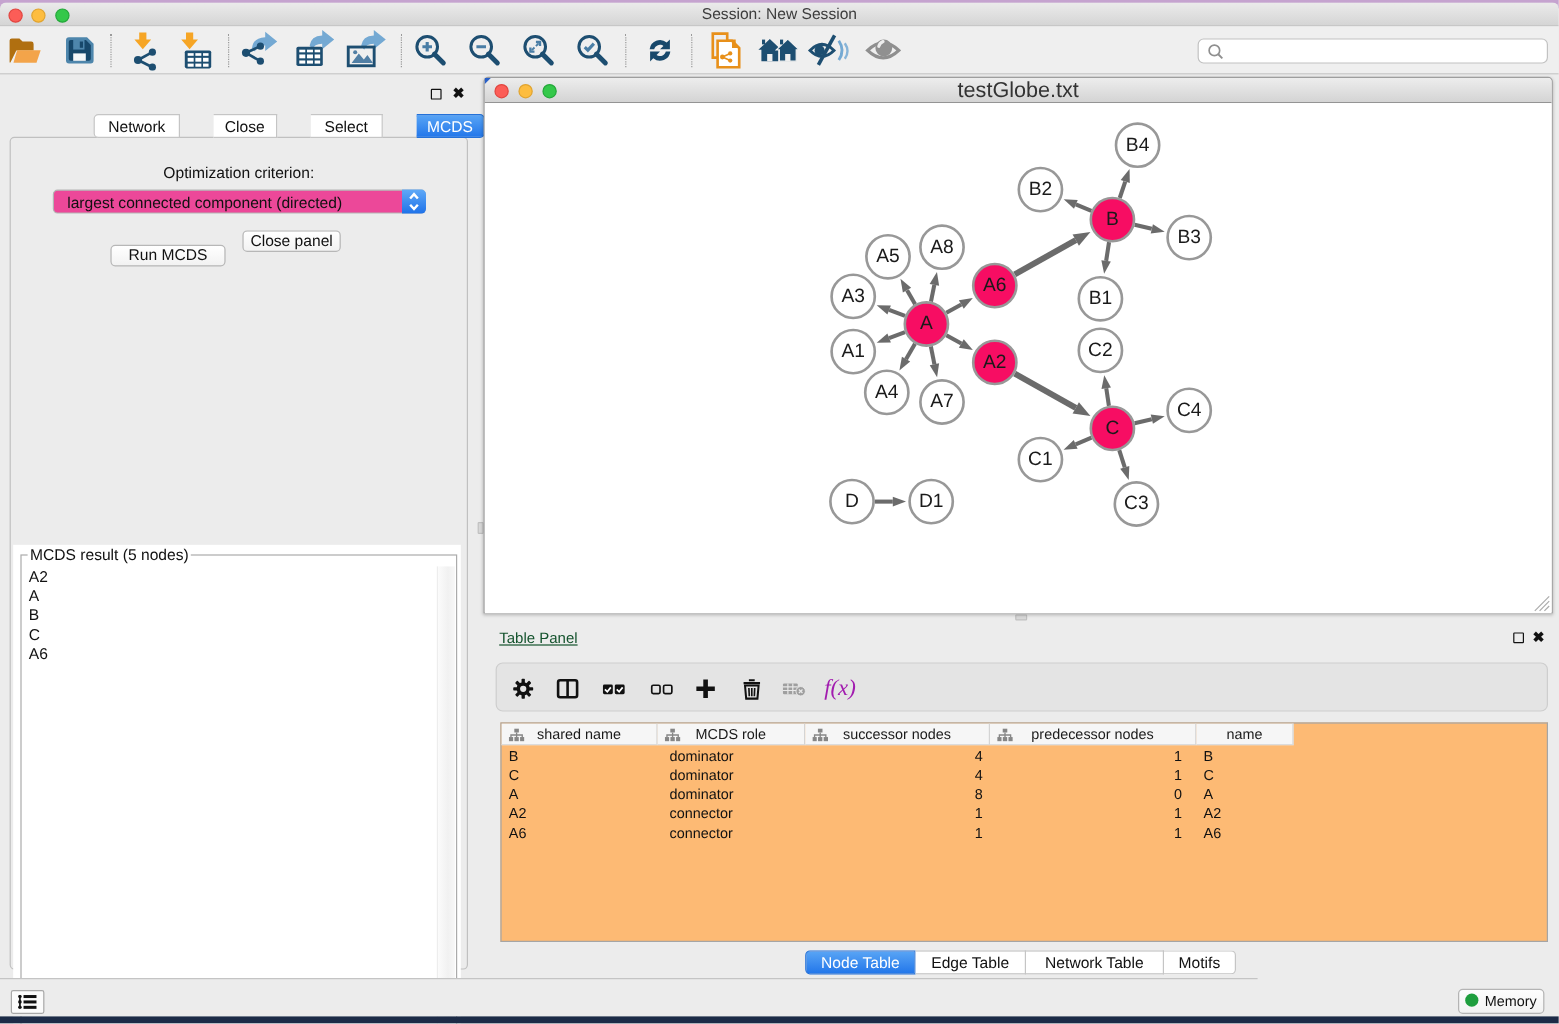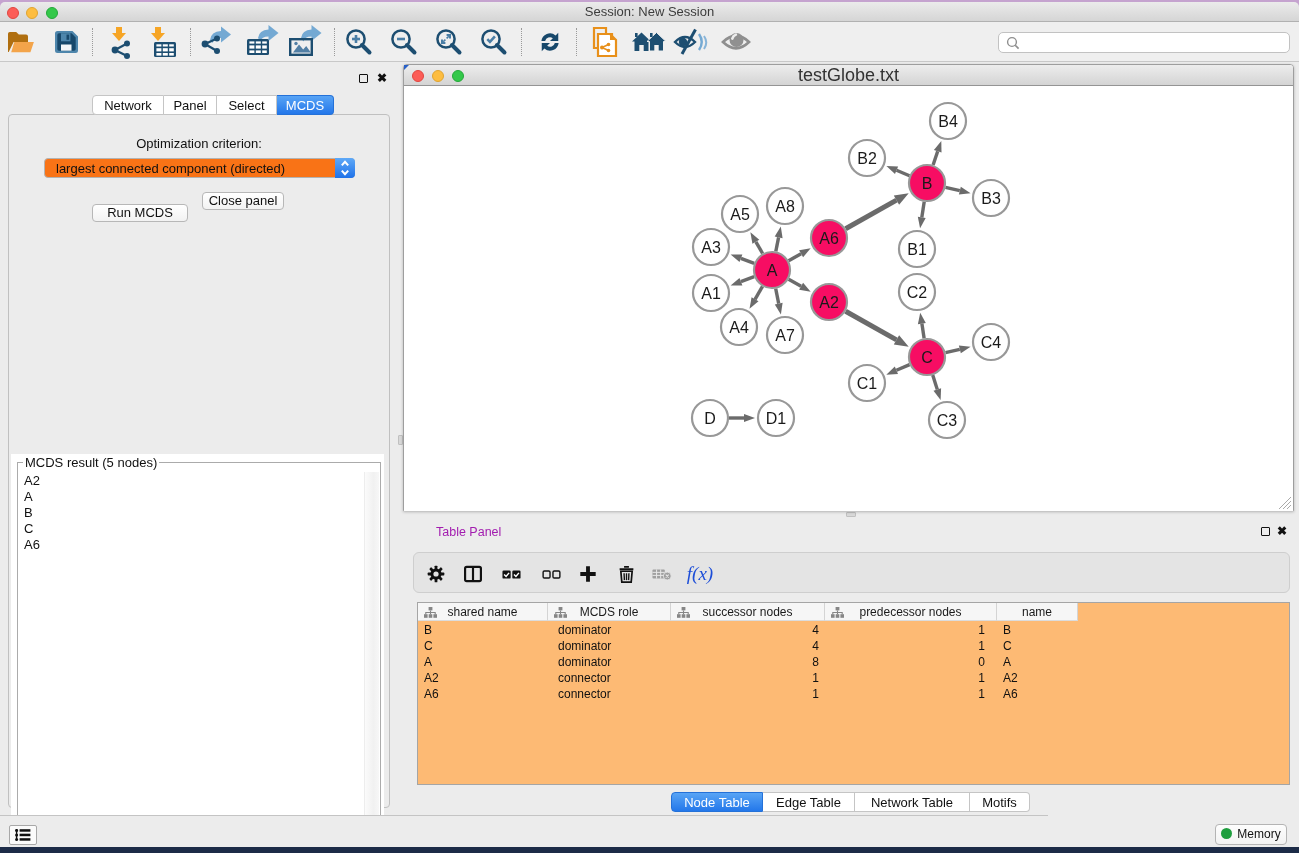--- a/index.html
+++ b/index.html
@@ -27,23 +27,23 @@
 .xicon { position:absolute; font-size:12px; font-weight:bold; color:#111; line-height:9px; }
 
 #cp-title { left:13px; top:72px; font-size:12.5px; color:#1a1a1a;margin-top:44px; }
 #cp-tabpane { left:8px; top:114px; width:382px; height:694px; border:1px solid #c0c0c0; border-radius:4px; background:#ececec; }
 .tabrow { position:absolute; display:flex; }
 .tab { height:20px; font-size:13px; line-height:19px; text-align:center; background:#fff;
   border:1px solid #c5c5c5; border-left:none; color:#111; padding:0; }
 .tab.first { border-left:1px solid #c5c5c5; border-radius:4px 0 0 4px; }
 .tab.last { border-radius:0 4px 4px 0; }
 .tab.sel { background:linear-gradient(#58a4f5,#2377ea); color:#fff; border-color:#2471d8; }
-#cp-tabs { left:92px; top:95px; }
+#cp-tabs { left:78px; top:95px;gap:28px; }
 #opt-label { left:9px; top:136px; width:380px; text-align:center; font-size:13px; color:#111; }
-#dropdown { left:44px; top:158px; width:311px; height:20px; background:#f97316; border:1px solid #b3b3b3; border-radius:4px; }
+#dropdown { left:44px; top:158px; width:311px; height:20px; background:#ec4899; border:1px solid #b3b3b3; border-radius:4px; }
 #dropdown .txt { position:absolute; left:11px; top:1px; font-size:13px; line-height:17px; color:#111; }
 #dropdown .btn { position:absolute; right:-1px; top:-1px; width:20px; height:20px; border-radius:0 4px 4px 0;
   background:linear-gradient(#5fa9f7,#1f72e9); }
 .btnw { position:absolute; height:18px; background:linear-gradient(#ffffff,#f2f2f2); border:1px solid #b7b7b7; border-radius:4px;
   font-size:13px; text-align:center; line-height:16px; color:#111; }
 #resultpanel { left:11px; top:454px; width:373px; height:440px; background:#fff; }
 #fieldset { position:absolute; left:6px; top:8px; right:3px; bottom:5px; border:1px solid #ababab; }
 #fieldlegend { position:absolute; left:5px; top:-8px; background:#fff; font-size:13px; color:#111; padding:0 2px; }
 #mcdslist { position:absolute; left:1px; top:9px; right:1px; bottom:1px; background:#fff; }
 #mcdslist .items { position:absolute; left:5px; top:1px; font-size:13px; color:#111; line-height:16px; }
@@ -52,21 +52,21 @@
 #netwin { left:403px; top:64px; width:891px; height:447px; border:1px solid #9e9e9e; border-radius:4px 4px 0 0;
   background:#fff; box-shadow:0 1px 3px rgba(0,0,0,0.25); }
 #nw-titlebar { position:absolute; left:0; top:0; width:100%; height:21px;
   background:linear-gradient(#ededed,#d4d4d4); border-bottom:1px solid #949494; border-radius:3px 3px 0 0; }
 #nw-titlebar .t1 { left:8px; top:4.5px; background:#fc5d57; border:0.5px solid #e14640; }
 #nw-titlebar .t2 { left:28px; top:4.5px; background:#fdbd40; border:0.5px solid #e0a431; }
 #nw-titlebar .t3 { left:48px; top:4.5px; background:#34c84a; border:0.5px solid #24a83a; }
 #nw-title { width:100%; text-align:center; font-size:18px; color:#333; line-height:20px; }
 #nw-canvas { position:absolute; left:0; top:21px; width:889px; height:425px; background:#fff; overflow:hidden; }
 
-#tp-title { left:436px; top:525px; font-size:12.5px; color:#a21caf; }
+#tp-title { left:416px; top:525px; font-size:12.5px; color:#14532d;text-decoration:underline; }
 #tp-toolbar { left:413px; top:552px; width:877px; height:41px; background:#e4e4e4; border:1px solid #cecece; border-radius:6px; }
 .tpi { position:absolute; top:4px; width:34px; height:34px; display:flex; align-items:center; justify-content:center; }
 #tablebox { left:417px; top:602px; width:873px; height:183px; background:#fdba74; border:1px solid #a5a5a5; }
 .th { position:absolute; top:0; height:18px; background:#f6f6f6; border-right:1px solid #d4d4d4; border-bottom:1px solid #dcdcdc;
   font-size:12px; color:#1a1a1a; text-align:center; line-height:18px; }
 .trow { position:absolute; font-size:12px; color:#111; height:16px; line-height:16px; }
 
 #bottabs { left:671px; top:792px; }
 
 #statusbar { left:0; top:815px; width:1048px; height:32px; background:#ececec; border-top:1px solid #c4c4c4; }
@@ -266,21 +266,21 @@
     </svg>
   </div>
 </div>
 
 <div class="abs" id="cp-title">Control Panel</div>
 <div class="floaticon" style="left:359px; top:74px;"></div>
 <div class="xicon" style="left:377px; top:74px;">✖</div>
 <div class="abs" id="cp-tabpane"></div>
 <div class="tabrow" id="cp-tabs">
   <div class="tab first" style="width:72px">Network</div>
-  <div class="tab" style="width:53px">Panel</div>
+  <div class="tab" style="width:53px">Close</div>
   <div class="tab" style="width:60px">Select</div>
   <div class="tab sel last" style="width:57px">MCDS</div>
 </div>
 <div class="abs" id="opt-label">Optimization criterion:</div>
 <div class="abs" id="dropdown">
   <div class="txt">largest connected component (directed)</div>
   <div class="btn">
     <svg width="20" height="20" viewBox="0 0 20 20" style="display:block">
       <path d="M6.8 7.4 l3.2 -3.6 3.2 3.6" fill="none" stroke="#fff" stroke-width="2"></path>
       <path d="M6.8 12.6 l3.2 3.6 3.2 -3.6" fill="none" stroke="#fff" stroke-width="2"></path>
@@ -466,21 +466,21 @@
           <line x1="3" y1="10" x2="18" y2="10"></line>
           <line x1="3" y1="13.7" x2="18" y2="13.7"></line>
           <line x1="8" y1="6.5" x2="8" y2="17.5"></line>
           <line x1="13" y1="6.5" x2="13" y2="17.5"></line>
         </g>
       <circle cx="21" cy="14.5" r="4.8" fill="#9f9f9f" stroke="#e9e9e9" stroke-width="1"></circle>
       <path d="M19.2 12.7 l3.6 3.6 m0 -3.6 l-3.6 3.6" stroke="#e9e9e9" stroke-width="1.3"></path>
     </svg>
   </div>
   <div class="tpi" style="left:269px">
-    <span style="font-family:'Liberation Serif',serif; font-style:italic; font-size:19px; color:#1d4ed8;">f(x)</span>
+    <span style="font-family:'Liberation Serif',serif; font-style:italic; font-size:19px; color:#a21caf;">f(x)</span>
   </div>
 </div>
 <div class="abs" id="tablebox">
   <div class="th" style="left:0; width:130px;"><svg width="13" height="11" viewBox="0 0 13 11" style="position:absolute;left:6px;top:4px">
         <rect x="4.6" y="0" width="3.8" height="3.4" fill="#868686"></rect>
         <rect x="0" y="7.2" width="3.6" height="3.6" fill="#868686"></rect>
         <rect x="4.7" y="7.2" width="3.6" height="3.6" fill="#868686"></rect>
         <rect x="9.4" y="7.2" width="3.6" height="3.6" fill="#868686"></rect>
         <path d="M6.5 3.4 v2 M1.8 7.2 v-1.7 h9.4 v1.7 M6.5 5.5 v1.7" stroke="#868686" fill="none" stroke-width="1.1"></path>
       </svg>shared name</div>

